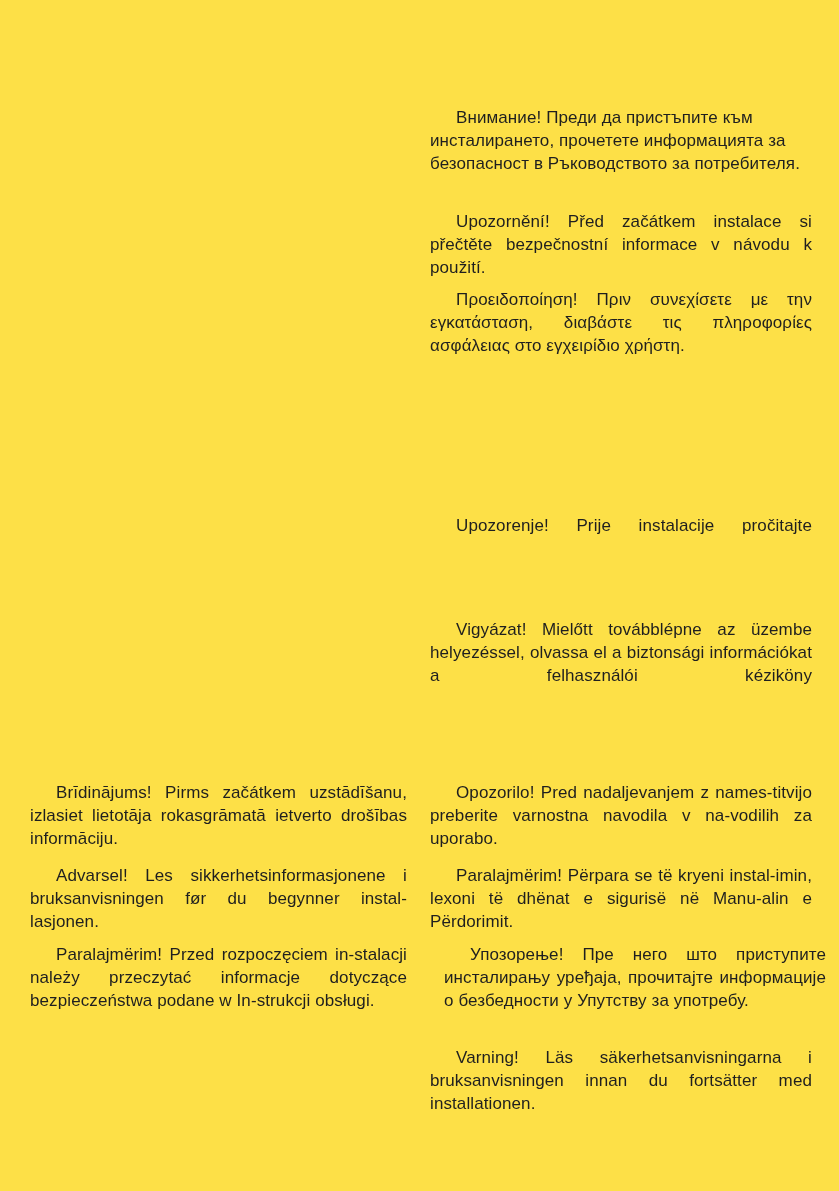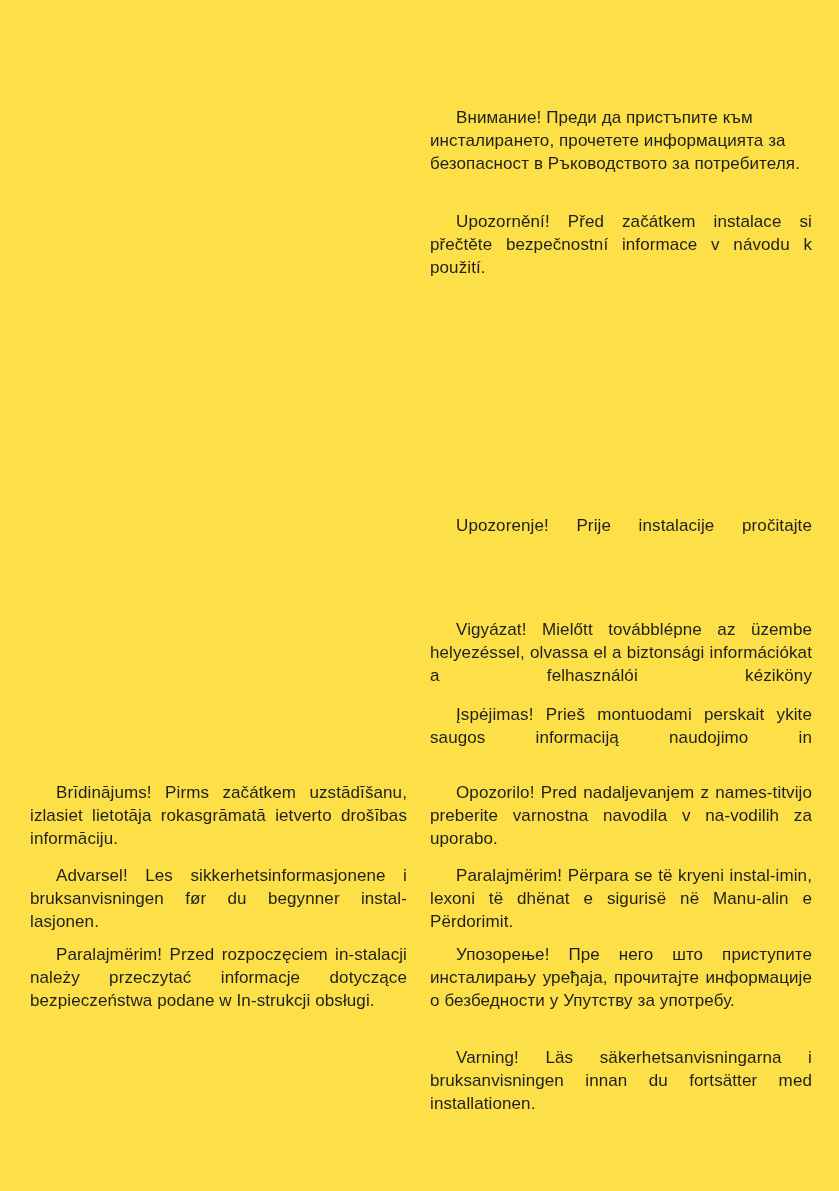--- a/index.html
+++ b/index.html
@@ -38,38 +38,38 @@
   .pos-el { top: 288px; }
   .pos-hr { top: 514px; }
   .pos-hu { top: 618px; }
   .pos-lt { top: 703px; }
   .pos-lv { top: 781px; }
   .pos-no { top: 864px; }
   .pos-pl { top: 943px; }
   .pos-ro { top: 1046px; }
   .pos-sl { top: 781px; }
   .pos-sq { top: 864px; }
-  .pos-sr { top: 943px; }
+  .pos-sr { top: 943px; margin-left: 14px; }
   .pos-sv { top: 1046px; }
 </style>
 </head>
 <body>
 
 <div class="page">
 
   <p class="para col-right ragged pos-bg">Внимание! Преди да пристъпите към инсталирането, прочетете информацията за безопасност в Ръководството за потребителя.</p>
 
   <p class="para col-right pos-cs">Upozornění! Před začátkem instalace si přečtěte bezpečnostní informace v návodu k použití.</p>
 
+  <p class="para col-right pos-el">Προειδοποίηση! Πριν συνεχίσετε με την εγκατάσταση, διαβάστε τις πληροφορίες ασφάλειας στο εγχειρίδιο χρήστη.</p>
 
   <p class="para col-right fill-last pos-hr">Upozorenje! Prije instalacije pročitajte</p>
 
   <p class="para col-right fill-last pos-hu">Vigyázat! Mielőtt továbblépne az üzembe helyezéssel, olvassa el a biztonsági információkat a felhasználói kéziköny</p>
 
-  <p class="para col-right fill-last pos-lt">Įspėjimas! Prieš montuodami perskait ykite saugos informaciją naudojimo in</p>
 
   <p class="para col-left pos-lv">Brīdinājums! Pirms začátkem uzstādīšanu, izlasiet lietotāja rokasgrāmatā ietverto drošības informāciju.</p>
 
   <p class="para col-left pos-no">Advarsel! Les sikkerhetsinformasjonene i bruksanvisningen før du begynner instal-lasjonen.</p>
 
   <p class="para col-left pos-pl">Paralajmërim! Przed rozpoczęciem in-stalacji należy przeczytać informacje dotyczące bezpieczeństwa podane w In-strukcji obsługi.</p>
 
 
   <p class="para col-right pos-sl">Opozorilo! Pred nadaljevanjem z names-titvijo preberite varnostna navodila v na-vodilih za uporabo.</p>
 

